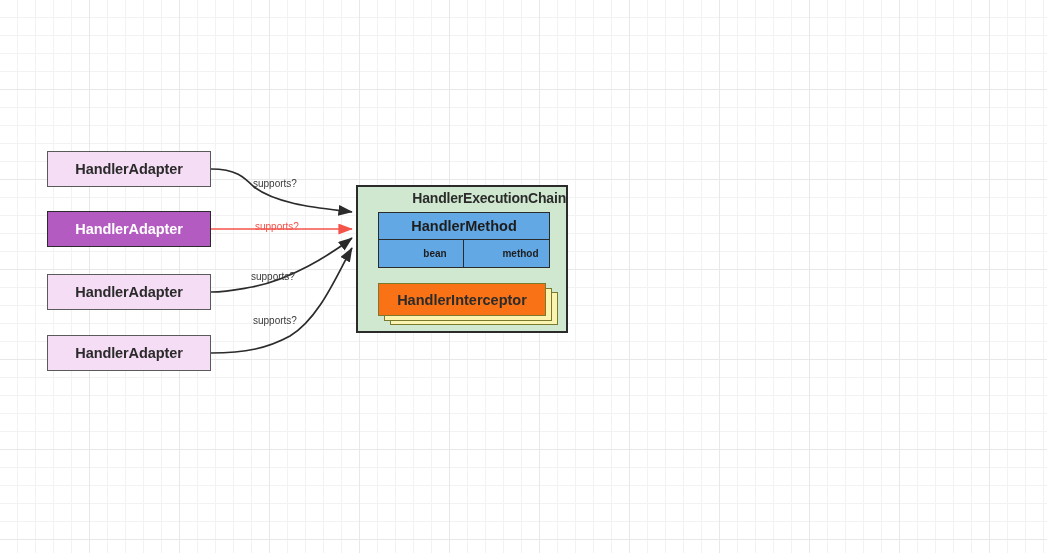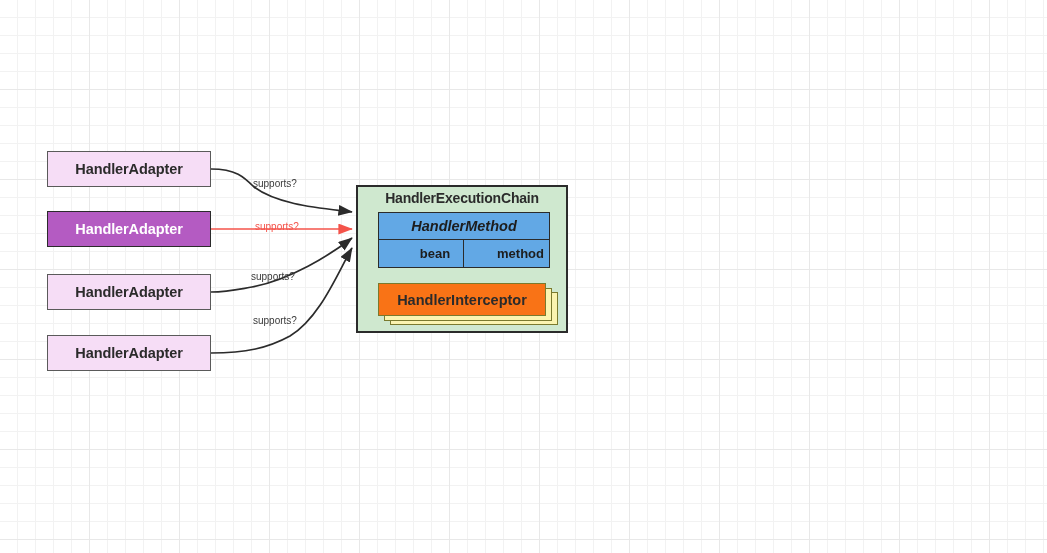--- a/index.html
+++ b/index.html
@@ -81,21 +81,21 @@
     top: 185px;
     width: 212px;
     height: 148px;
     box-sizing: border-box;
     border: 2px solid #2b2b2b;
     background: #cfe8cf;
   }
   #chain-title {
     position: absolute;
     left: 0; right: 0; top: 3px;
-    text-align: center;
+    text-align: right;
     font-size: 14px;
     font-weight: bold;
     color: #2b2b2b;
     letter-spacing: -0.2px;
   }
 
   
   #handler-method {
     position: absolute;
     left: 20px;
@@ -109,32 +109,31 @@
   #hm-title {
     height: 27px;
     box-sizing: border-box;
     border-bottom: 1.4px solid #2b2b2b;
     display: flex;
     align-items: center;
     justify-content: center;
     font-size: 14.5px;
     font-weight: bold;
     color: #1d1d1d;
-    font-style: italic;
   }
   #hm-fields {
     height: 27px;
     display: flex;
   }
   .hm-field {
     flex: 1 1 50%;
     display: flex;
     align-items: center;
     justify-content: center;
-    font-size: 13px;
+    font-size: 10px;
     font-weight: bold;
     color: #1d1d1d;
     box-sizing: border-box;
     padding-left: 28px;
   }
   #hm-field-bean { border-right: 1.4px solid #2b2b2b; }
 
   
   #interceptor-stack {
     position: absolute;

